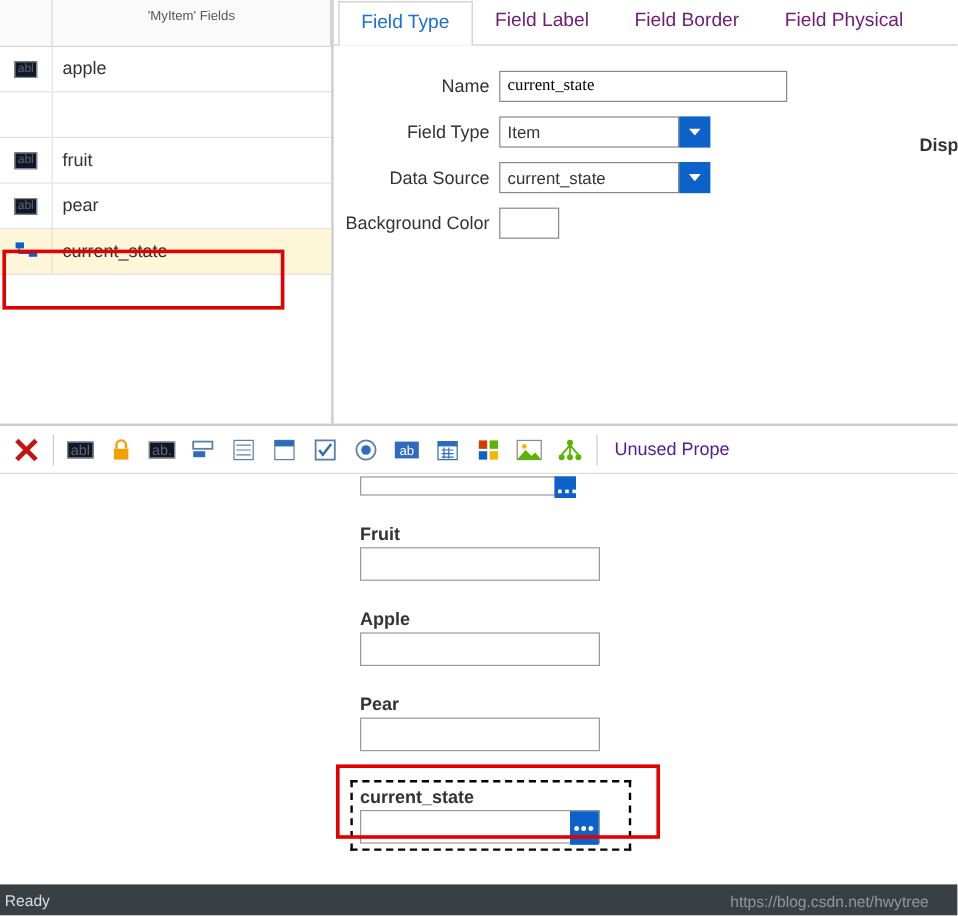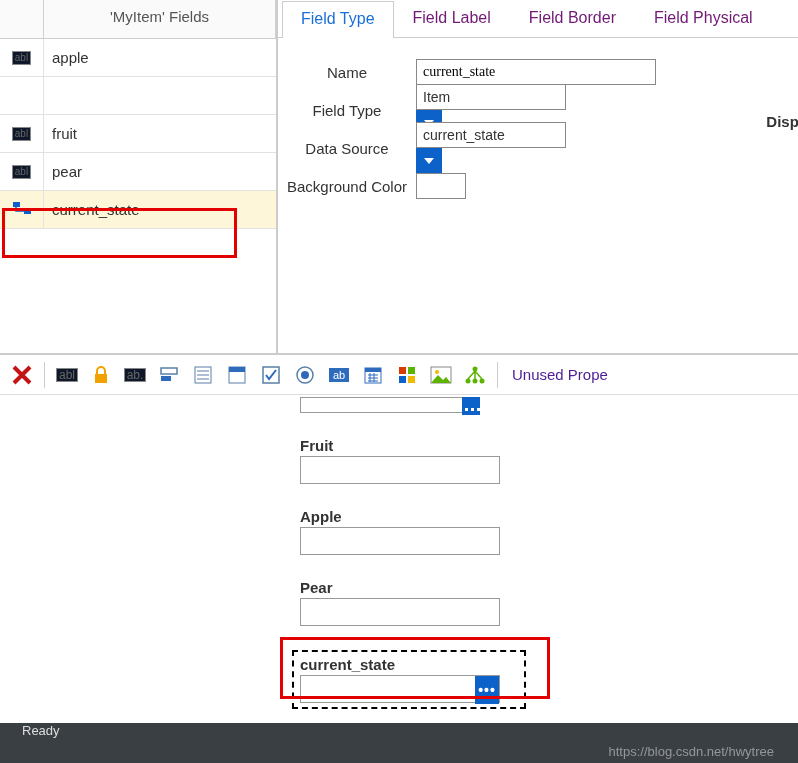--- a/index.html
+++ b/index.html
@@ -4,41 +4,41 @@
 <style>
 * { box-sizing: border-box; margin: 0; padding: 0; }
 body { font-family: "Segoe UI", Tahoma, Arial, sans-serif; font-size: 14px; color: #333; background: #fff; overflow: hidden; width: 798px; height: 763px; position: relative; }
 
 .top-area { display: flex; height: 355px; border-bottom: 2px solid #ccc; }
 
 
 .fields-panel { width: 278px; border-right: 2px solid #ccc; display: flex; flex-direction: column; }
 .fields-header { display: flex; border-bottom: 1px solid #ccc; }
 .fields-header-icon-col { width: 44px; border-right: 1px solid #d0d0d0; background: #fafafa; height: 38px; }
-.fields-header-title { flex: 1; text-align: center; padding: 8px 4px; font-size: 15px; background: #fafafa; color: #555; border-right: 1px solid #d0d0d0; }
+.fields-header-title { flex: 1; text-align: center; padding: 8px 4px; font-size: 11px; background: #fafafa; color: #555; border-right: 1px solid #d0d0d0; }
 .field-row { display: flex; height: 38px; border-bottom: 1px solid #e2e2e2; align-items: center; }
 .field-row.selected { background: #fdf6d9; }
 .field-icon-cell { width: 44px; display: flex; align-items: center; justify-content: center; border-right: 1px solid #e2e2e2; height: 100%; }
 .field-name-cell { flex: 1; padding: 0 8px; font-size: 15px; color: #333; }
 
 .abl-icon { border: 1px solid #888; padding: 0 2px; font-size: 10px; color: #666; background: #0f172a; line-height: 12px; }
 .item-icon svg { width: 20px; height: 16px; }
 
 .red-highlight-1 { position: absolute; border: 3px solid #e20000; left: 2px; top: 208px; width: 235px; height: 50px; pointer-events: none; z-index: 10; }
 
 
 .prop-panel { flex: 1; display: flex; flex-direction: column; }
 .tabs { display: flex; height: 38px; border-bottom: 1px solid #ccc; padding-left: 4px; }
 .tab { padding: 8px 18px; font-size: 16px; color: #701a75; cursor: pointer; border-top: 1px solid transparent; border-left: 1px solid transparent; border-right: 1px solid transparent; position: relative; }
 .tab.active { color: #1a6fd8; border-top: 1px solid #ccc; border-left: 1px solid #ccc; border-right: 1px solid #ccc; background: #fff; top: 1px; }
 .form-area { padding: 20px 8px 8px 8px; }
 .form-row { display: flex; align-items: center; margin-bottom: 10px; height: 28px; }
-.form-label { width: 130px; text-align: center; padding-right: 8px; font-size: 15px; color: #333; }
+.form-label { width: 130px; text-align: right; padding-right: 8px; font-size: 15px; color: #333; }
 .text-input { border: 1px solid #888; height: 26px; padding: 2px 6px; font-family: inherit; font-size: 14px; width: 240px; background: #fff; }
-.select-wrap { display: flex; flex-direction: column; }
+.select-wrap { display: flex; }
 .select-display { border: 1px solid #888; height: 26px; padding: 2px 6px; width: 150px; background: #fff; font-size: 14px; display: flex; align-items: center; }
 .select-btn { width: 26px; height: 26px; background: #0d62c9; display: flex; align-items: center; justify-content: center; cursor: pointer; }
 .select-btn svg { width: 10px; height: 6px; }
 .color-box { border: 1px solid #888; width: 50px; height: 26px; background: #fff; }
 .extra-label { position: absolute; right: -5px; top: 75px; font-size: 15px; font-weight: 600; }
 
 
 .toolbar { display: flex; align-items: center; height: 40px; padding: 0 6px; border-bottom: 1px solid #ddd; gap: 2px; }
 .tool-sep { width: 1px; height: 26px; background: #ccc; margin: 0 4px; }
 .tool-btn { width: 32px; height: 32px; display: flex; align-items: center; justify-content: center; cursor: pointer; }
@@ -56,21 +56,21 @@
 .form-field-block label { font-weight: 700; font-size: 15px; display: block; margin-bottom: 2px; }
 .form-field-block .fld { border: 1px solid #999; width: 200px; height: 28px; background: #fff; }
 .form-field-block.selected { border: 2px dashed #000; padding: 4px 6px; margin-left: -8px; width: 234px; position: relative; }
 .form-field-block.selected .fld { width: 200px; position: relative; }
 .ellipsis-btn { position: absolute; right: 0; top: 0; width: 24px; height: 28px; background: #0d62c9; display: flex; align-items: center; justify-content: center; }
 .ellipsis-btn span { color: #fff; font-weight: 700; letter-spacing: 1px; font-size: 14px; }
 
 .red-highlight-2 { position: absolute; border: 3px solid #e20000; left: 280px; top: 637px; width: 270px; height: 62px; pointer-events: none; z-index: 10; }
 
 
-.status-bar { position: absolute; bottom: 0; left: 0; right: 0; height: 40px; background: #3a3f44; color: #ddd; display: flex; padding: 0 22px; font-size: 13px; }
+.status-bar { position: absolute; bottom: 0; left: 0; right: 0; height: 26px; background: #3a3f44; color: #ddd; display: flex; align-items: center; padding: 0 4px; font-size: 13px; }
 .watermark { position: absolute; bottom: 4px; right: 24px; color: #bbb; font-size: 13px; opacity: 0.7; }
 
 
 </style>
 </head>
 <body>
 
 <div class="top-area">
   <div class="fields-panel">
     <div class="fields-header">

